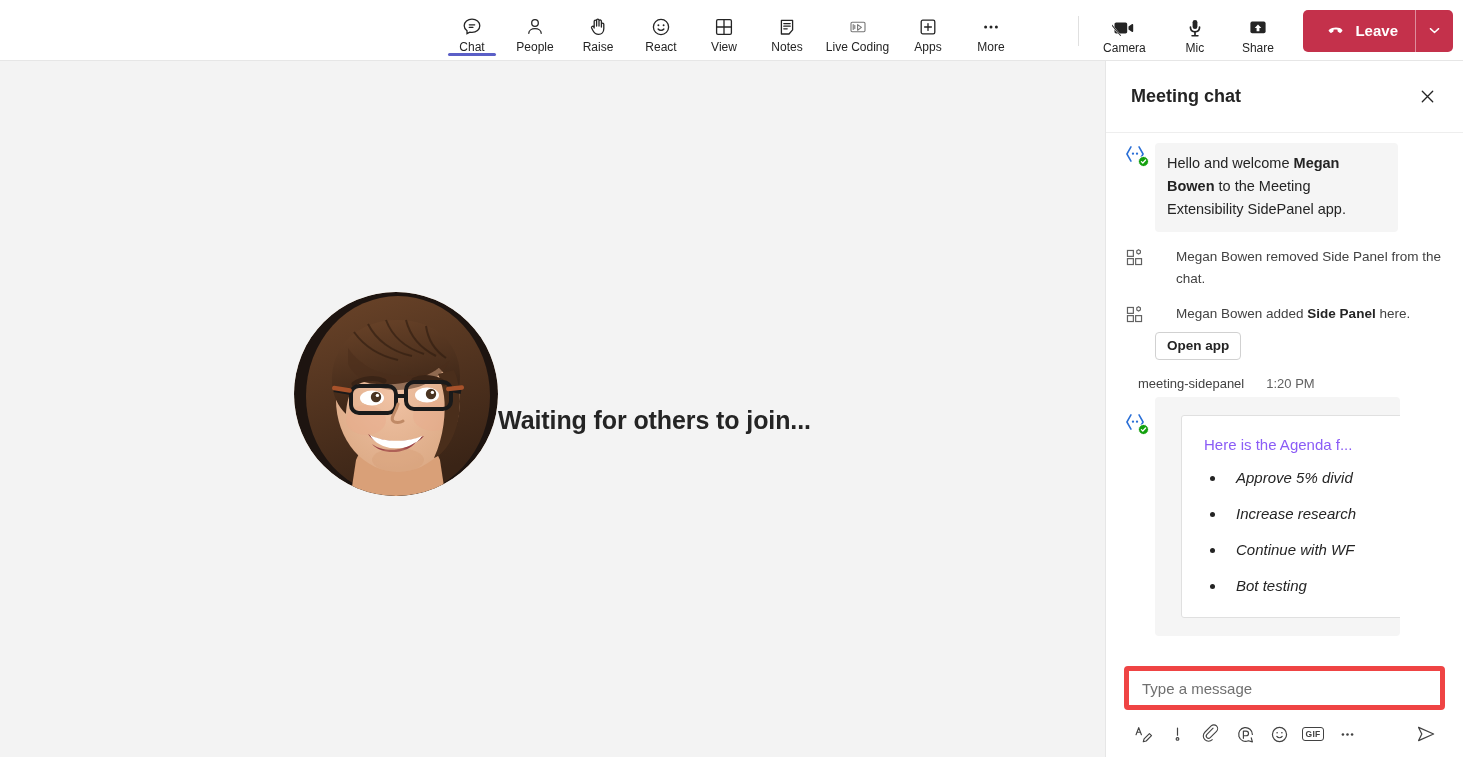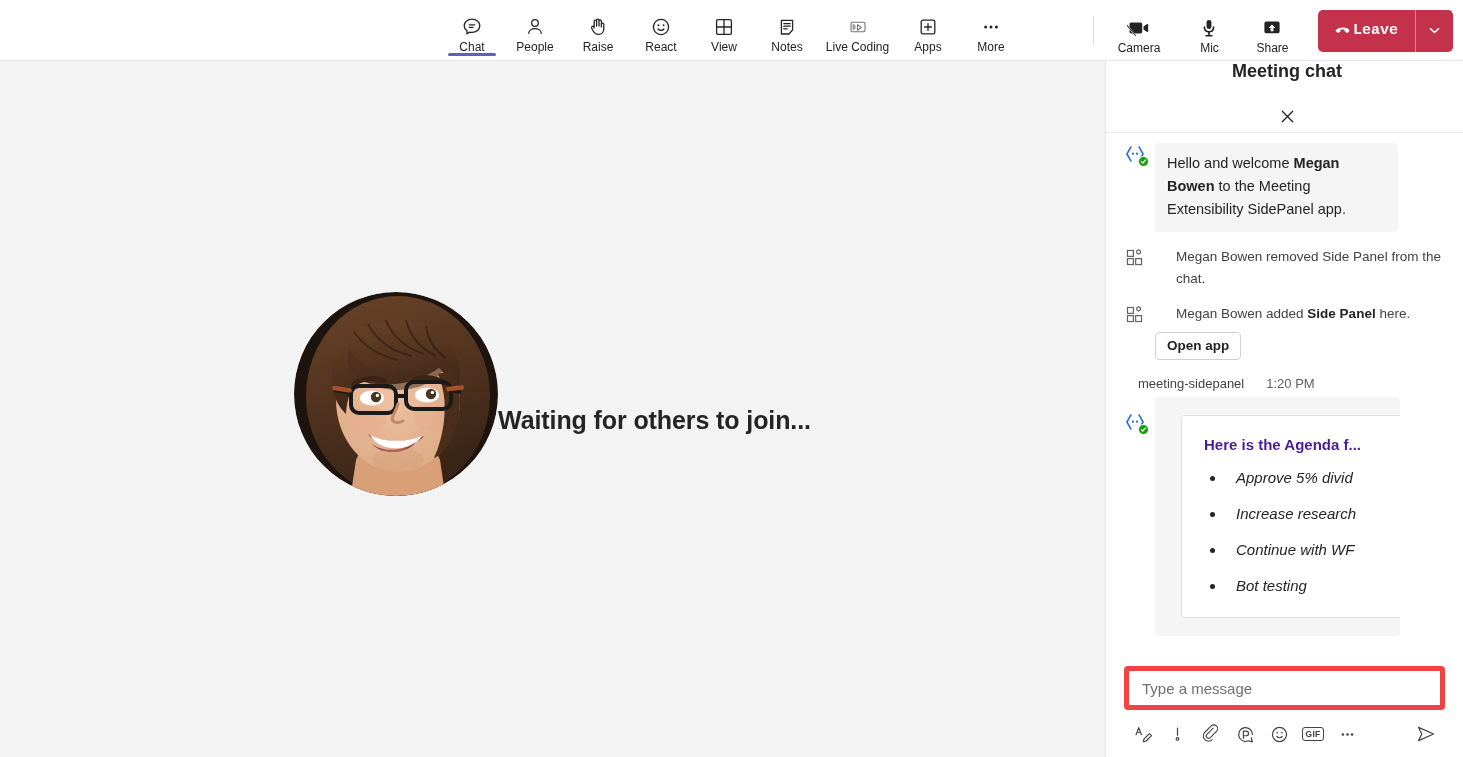--- a/index.html
+++ b/index.html
@@ -50,24 +50,25 @@
   .tb-divider {
     width: 1px; height: 30px; background: #e0e0e0; margin: 0 6px 0 2px;
   }
   .leave-btn {
     display: flex; align-items: stretch;
     background: #c4314b; color: #fff;
     border-radius: 5px; overflow: hidden;
     height: 42px; margin-left: 14px; cursor: pointer; border: none;
   }
   .leave-main {
-    display: flex; align-items: center; 
+    display: flex; align-items: center; gap: 9px;
     padding: 0 17px 0 15px; font-size: 15px; font-weight: bold;
     color: #fff; background: transparent; border: none; cursor: pointer;
-    font-family: Liberation Mono, monospace;
+    font-family: Liberation Sans, sans-serif;
+    margin-left: 8px;
   }
   .leave-sep { width: 1px; background: rgba(255,255,255,.45); }
   .leave-caret {
     display:flex; align-items:center; justify-content:center;
     width: 37px; background: transparent; border: none; cursor: pointer; color:#fff;
   }
 
   
   .body-row { display: flex; flex: 1; min-height: 0; }
 
@@ -94,21 +95,20 @@
     width: 358px; min-width: 358px;
     background: #ffffff;
     border-left: 1px solid #e6e6e6;
     display: flex; flex-direction: column;
   }
   .chat-header {
     height: 72px; min-height: 72px;
     display: flex; align-items: center; justify-content: space-between;
     padding: 0 20px 0 25px;
     border-bottom: 1px solid #eeeeee;
-    flex-direction: column;
   }
   .chat-title { font-size: 18px; font-weight: bold; color: #242424; }
   .icon-btn {
     width: 32px; height: 32px; border-radius: 4px;
     display: flex; align-items: center; justify-content: center;
     background: transparent; border: none; cursor: pointer; color: #242424;
   }
 
   .chat-scroll {
     flex: 1; overflow-y: auto; overflow-x: hidden;
@@ -157,21 +157,21 @@
     background: #f5f5f5; border-radius: 4px;
     padding: 18px 16px 18px 26px;
     width: 245px; overflow: hidden;
   }
   .agenda-card {
     background: #ffffff; border: 1px solid #e0e0e0; border-radius: 3px;
     padding: 20px 0 22px 0;
     width: 232px; overflow: hidden;
   }
   .agenda-title {
-    font-size: 15px; font-weight: bold; color: #4c1d95;
+    font-size: 15px; font-weight: normal; color: #8b5cf6;
     padding: 0 18px 0 22px; white-space: nowrap;
     margin-bottom: 16px;
   }
   .agenda-list { list-style: none; padding: 0 0 0 28px; margin: 0; font-style: italic; }
   .agenda-list li {
     font-size: 15px; color: #242424; line-height: 18px;
     margin-bottom: 18px; white-space: nowrap;
     position: relative; padding-left: 26px;
   }
   .agenda-list li:last-child { margin-bottom: 0; }

